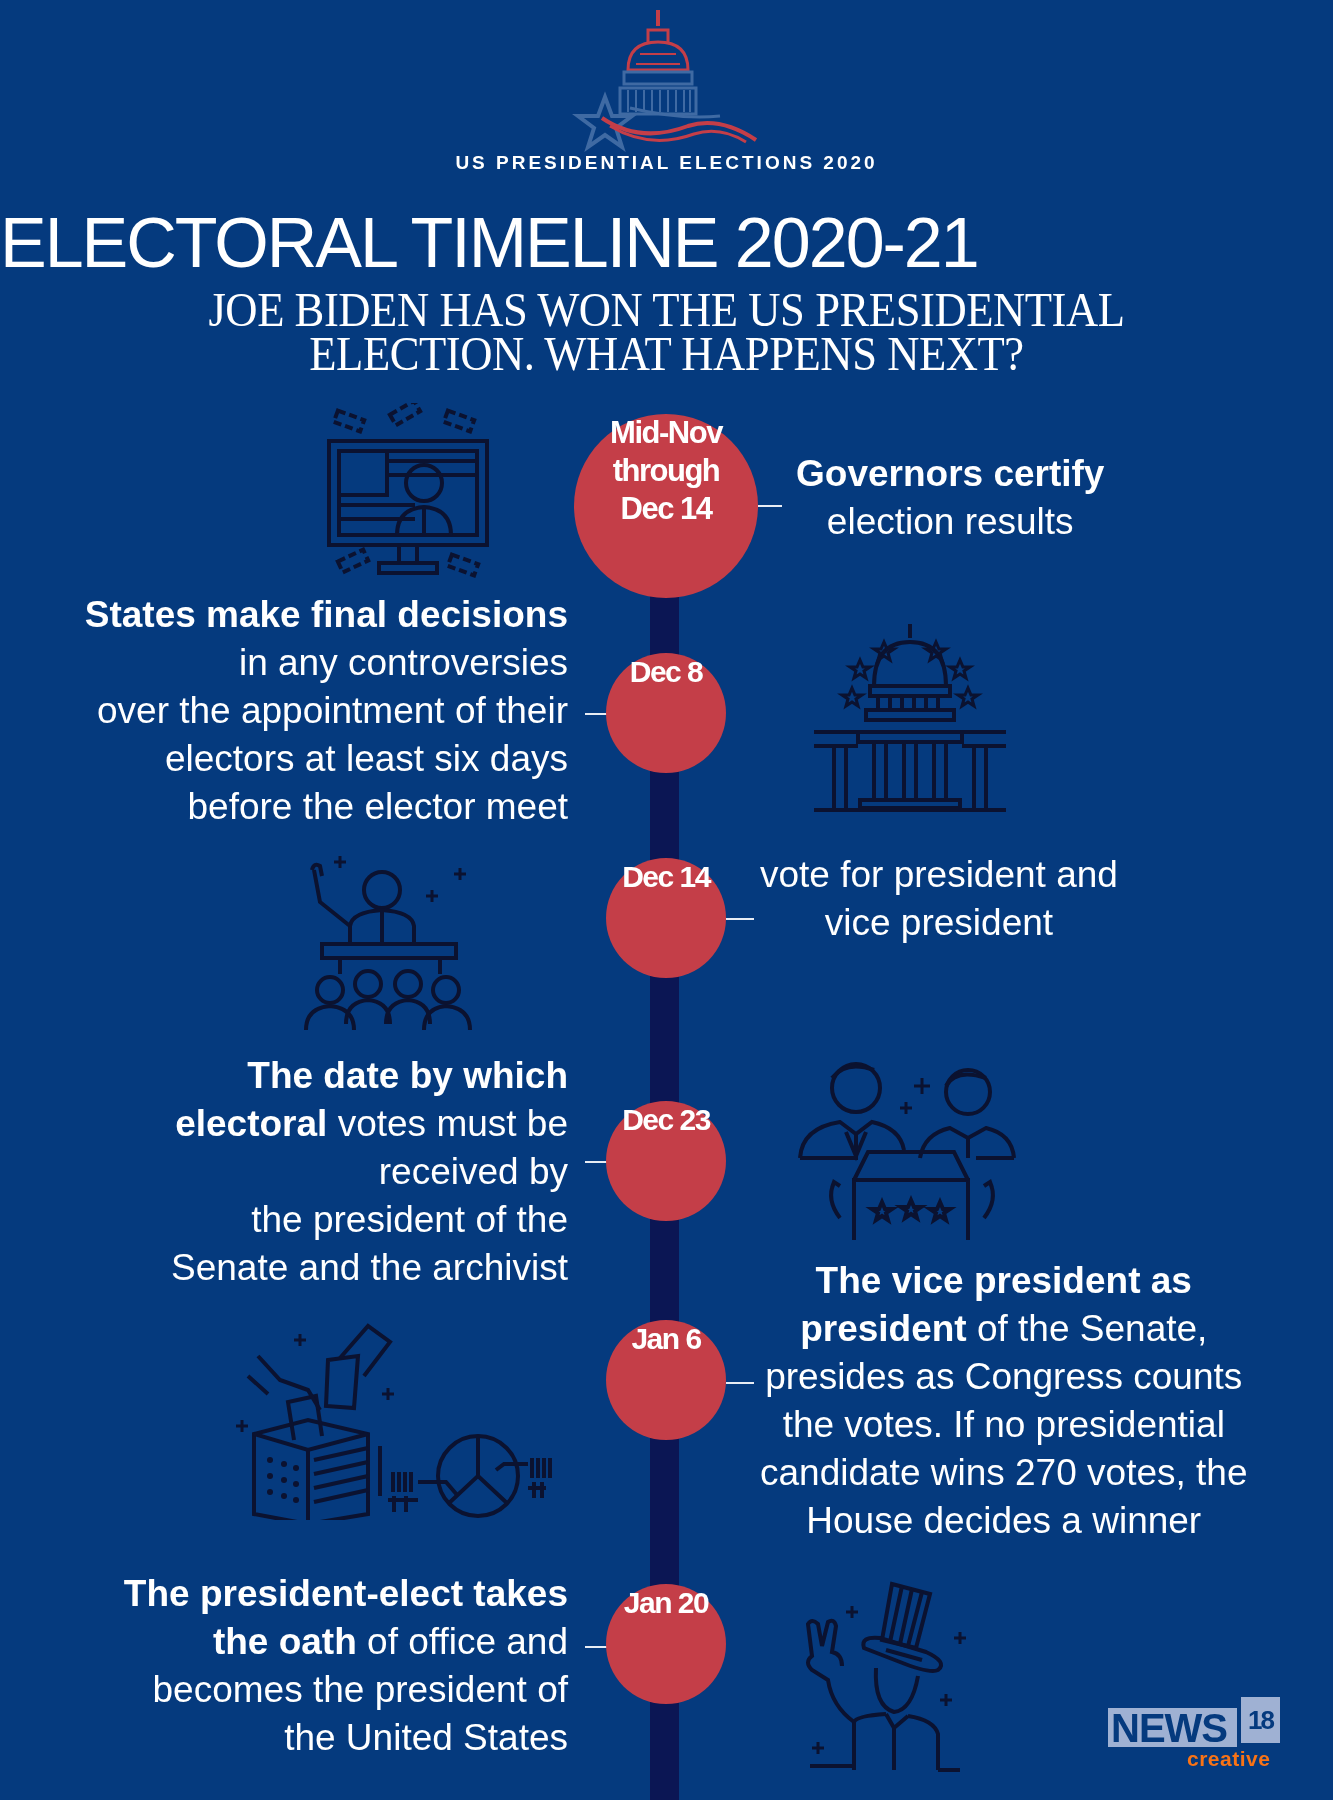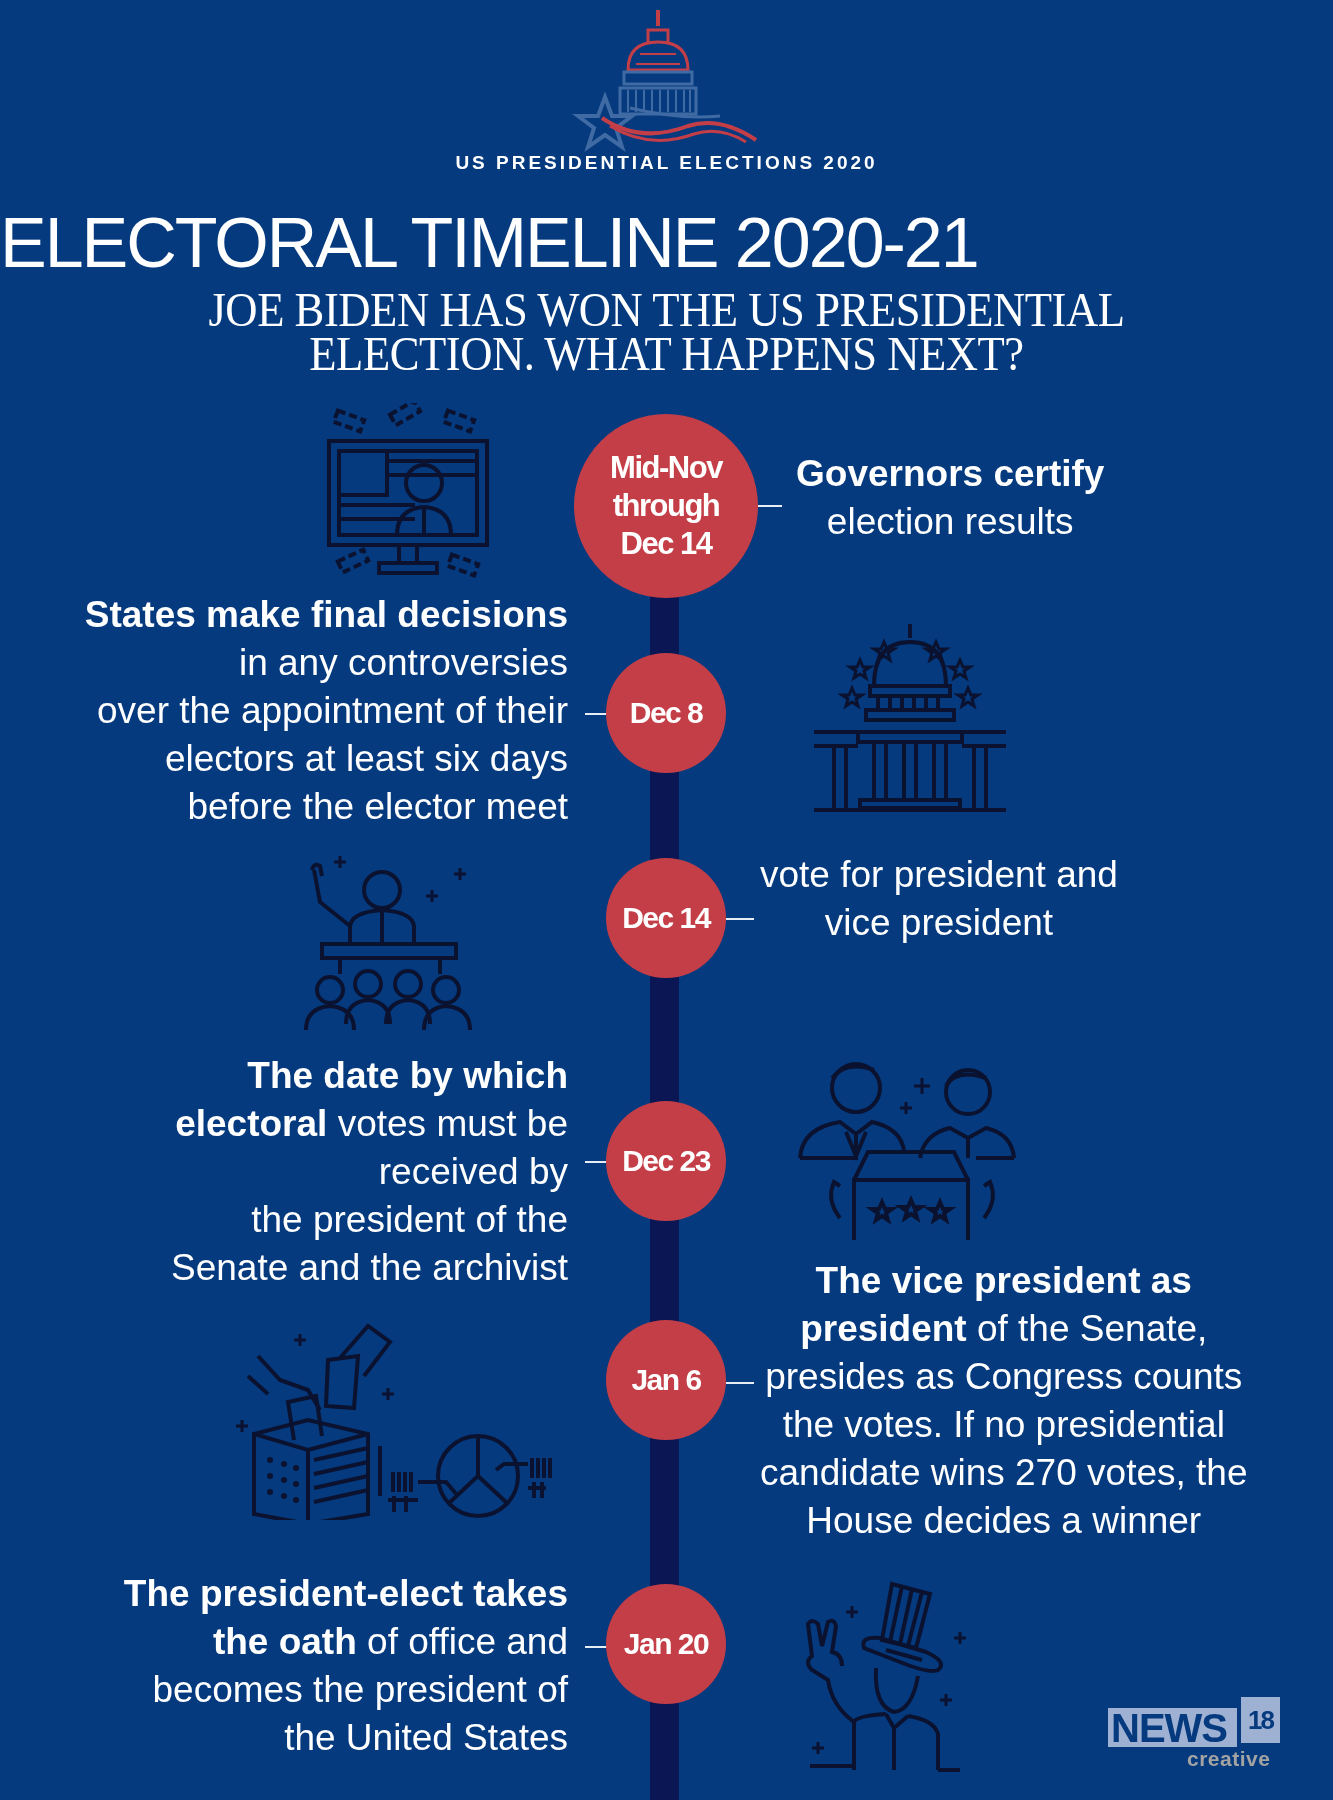--- a/index.html
+++ b/index.html
@@ -25,21 +25,21 @@
       font-family: "Liberation Serif", serif;
       font-size: 48px; line-height: 44px; letter-spacing: -0.5px;
       transform: scaleX(0.93);
     }
     .spine {
       left: 650px; top: 580px; width: 29px; height: 1220px;
       background: #0b1654;
     }
     .dot {
       border-radius: 50%; background: #c43e48;
-      display: flex; align-items: center; justify-content: center;
+      display: flex; align-items: flex-start; justify-content: center;
       text-align: center; font-size: 30px; font-weight: bold;
       letter-spacing: -1.5px; line-height: 38px;
     }
     .dot.big { width: 184px; height: 184px; }
     .dot.std { width: 120px; height: 120px; }
     .conn { height: 2px; background: #e8ecf4; }
     .txt { font-size: 37px; line-height: 48px; text-align: center; }
     .txt b { font-weight: bold; }
     .right { text-align: right; }
     .icon svg { display: block; }
@@ -50,21 +50,21 @@
       position: absolute; left: 1px; top: 11px; width: 129px; height: 39px;
       background: #9fb1d3; color: #053a7e; font-size: 40px; font-weight: bold;
       line-height: 40px; letter-spacing: -1px; padding-left: 3px; box-sizing: border-box;
     }
     .logo-18 {
       position: absolute; left: 134px; top: 0; width: 39px; height: 46px;
       background: #9fb1d3; color: #053a7e; font-size: 26px; font-weight: bold;
       line-height: 46px; text-align: center; letter-spacing: -2px;
     }
     .logo-creative {
-      position: absolute; left: 80px; top: 50px; color: #a3a3a3;
+      position: absolute; left: 80px; top: 50px; color: #f97316;
       font-size: 21px; font-weight: bold; letter-spacing: 0.5px;
     }
   </style>
 </head>
 <body>
 
 <div class="abs icon" style="left:570px;top:4px;">
   <svg width="200" height="150" viewBox="0 0 200 150">
 
     <polygon points="35,93 42,112 62,112 46,124 52,143 35,131 18,143 24,124 8,112 28,112" fill="none" stroke="#3f6aa3" stroke-width="4"></polygon>

